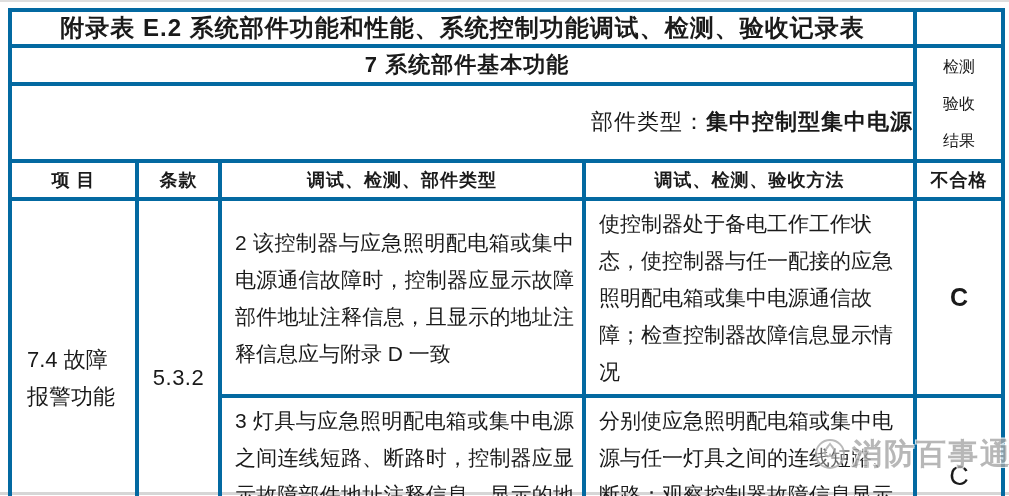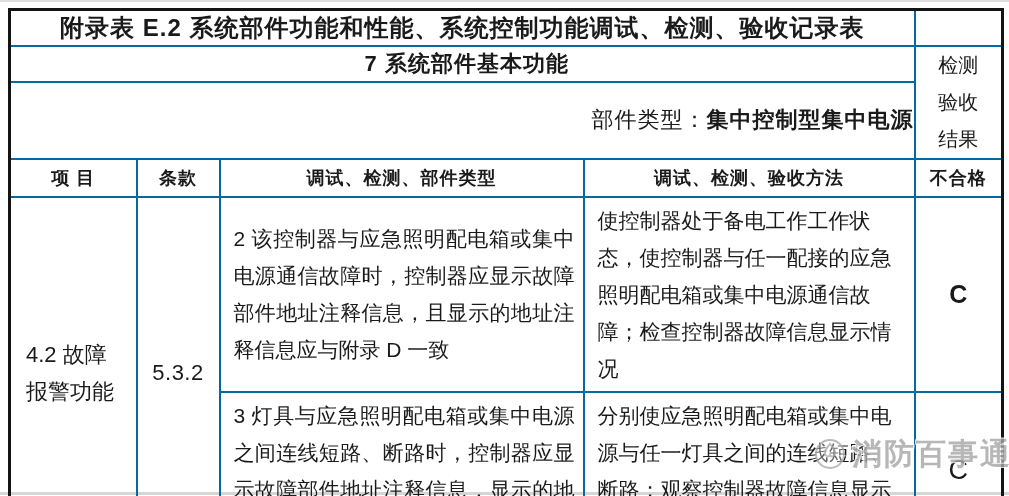--- a/index.html
+++ b/index.html
@@ -19,40 +19,40 @@
     position: absolute; left: 0; top: 492px; width: 1009px; height: 3px;
     background: #d6d6d6;
   }
   table.record {
     position: absolute; left: 8px; top: 8px;
     width: 993px; height: 482px;
     border-collapse: collapse;
     table-layout: fixed;
     border: 3px solid #141414;
   }
-  td, th { border: 2px solid #0369a1; vertical-align: middle; }
+  td, th { border: 4px solid #0369a1; vertical-align: middle; }
 
   .title-cell {
     font-size: 24px; font-weight: bold; text-align: center;
     letter-spacing: 1px;
   }
   .empty-cell { background: #ffffff; }
 
   .section-cell {
     font-size: 22px; font-weight: bold; text-align: center;
     padding-left: 9px; letter-spacing: 1px;
   }
   .type-cell {
     font-size: 22px; text-align: right; padding-left: 9px;
     letter-spacing: 1px;
   }
   .type-cell .type-value { font-weight: bold; }
 
   .result-header-cell {
-    font-size: 20px; text-align: center; line-height: 37px;
+    font-size: 16px; text-align: center; line-height: 37px;
     font-weight: normal;
   }
 
   th.col-head {
     font-size: 18px; font-weight: bold; text-align: center;
     letter-spacing: 1px;
   }
 
   .item-cell {
     font-size: 22px; text-align: left; padding-left: 15px;
@@ -123,21 +123,21 @@
   <tr style="height:38px">
     <th class="col-head">项  目</th>
     <th class="col-head">条款</th>
     <th class="col-head">调试、检测、部件类型</th>
     <th class="col-head">调试、检测、验收方法</th>
     <th class="col-head">不合格</th>
   </tr>
 
   <tr style="height:153px">
     <td rowspan="2" class="item-cell">
-      <div class="wrapbox">4.2 故障报警功能</div>
+      <div class="wrapbox">7.4 故障报警功能</div>
     </td>
     <td rowspan="2" class="clause-cell">5.3.2</td>
     <td class="req-cell">2 该控制器与应急照明配电箱或集中电源通信故障时，控制器应显示故障部件地址注释信息，且显示的地址注释信息应与附录 D 一致</td>
     <td class="method-cell">使控制器处于备电工作工作状态，使控制器与任一配接的应急照明配电箱或集中电源通信故障；检查控制器故障信息显示情况</td>
     <td class="result-cell r1">C</td>
   </tr>
 
   <tr style="height:145px">
     <td class="req-cell">3 灯具与应急照明配电箱或集中电源之间连线短路、断路时，控制器应显示故障部件地址注释信息，显示的地址注释信息应与附录 D 一致。</td>
     <td class="method-cell">分别使应急照明配电箱或集中电源与任一灯具之间的连线短路、断路；观察控制器故障信息显示情况</td>

